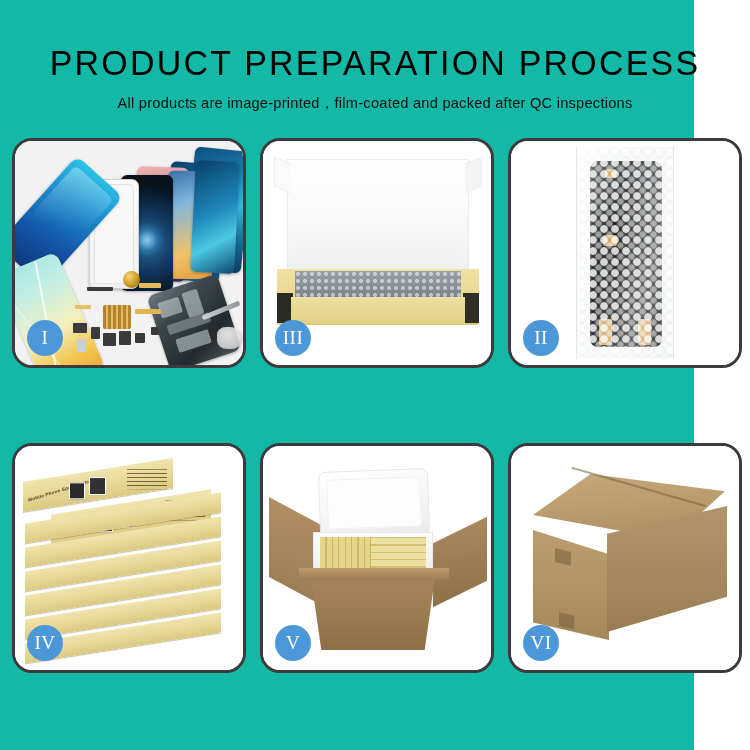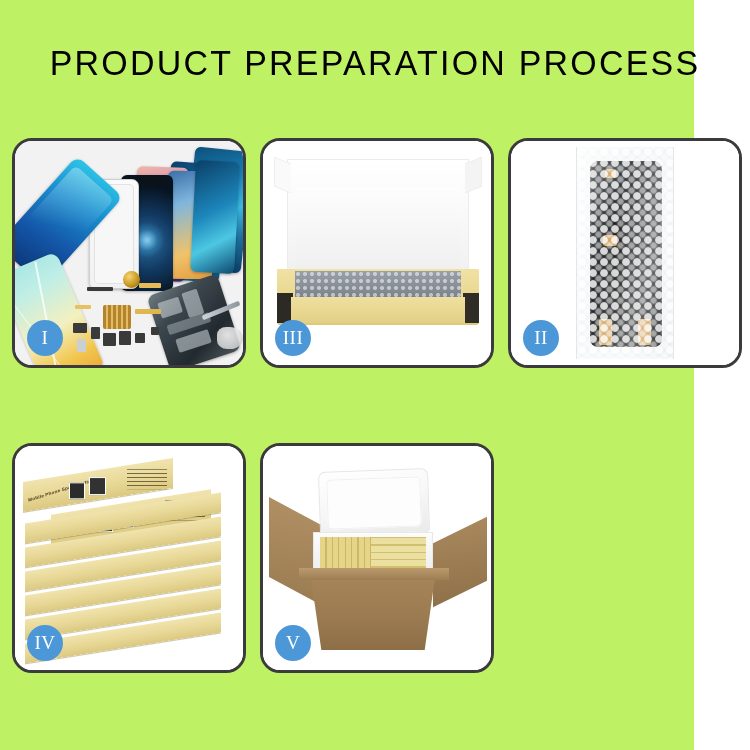--- a/index.html
+++ b/index.html
@@ -5,21 +5,21 @@
   * { box-sizing: border-box; margin: 0; padding: 0; }
   html, body {
     width: 750px; height: 750px;
     background: #ffffff;
     font-family: "Liberation Sans", sans-serif;
     overflow: hidden;
   }
   #page {
     position: relative;
     width: 694px; height: 750px;
-    background: #bef264;
+    background: #14b8a6;
   }
 
   
   .header { position: absolute; left: 0; top: 0; width: 750px; text-align: center; }
   .title {
     font-size: 35px;
     font-weight: 400;
     letter-spacing: 2.3px;
     color: #000000;
     line-height: 1;
@@ -381,20 +381,21 @@
     background: rgba(130,105,68,.7); transform: skewY(14deg);
   }
 </style>
 </head>
 <body>
 
 <div id="page">
 
   <div class="header">
     <div class="title">PRODUCT PREPARATION PROCESS</div>
+    <div class="subtitle">All products are image-printed，film-coated and packed after QC inspections</div>
   </div>
 
   <div class="grid">
 
     <div class="panel p1">
       <div class="panel-stage">
         <div class="ph ph-far"></div>
         <div class="ph ph-far2"></div>
         <div class="ph ph-purple"></div>
         <div class="ph ph-orange"></div>
@@ -499,15 +500,26 @@
         <div class="foamLid"></div>
         <div class="foamBody">
           <div class="ybars"></div>
         </div>
         <div class="cartonRim"></div>
         <div class="cartonFront"></div>
       </div>
       <div class="badge">V</div>
     </div>
 
+    <div class="panel p6">
+      <div class="panel-stage">
+        <div class="c6top"></div>
+        <div class="c6seam"></div>
+        <div class="c6left"></div>
+        <div class="c6right"></div>
+        <div class="c6tapeA"></div>
+        <div class="c6tapeB"></div>
+      </div>
+      <div class="badge">VI</div>
+    </div>
 
   </div>
 </div>
 
 </body></html>

